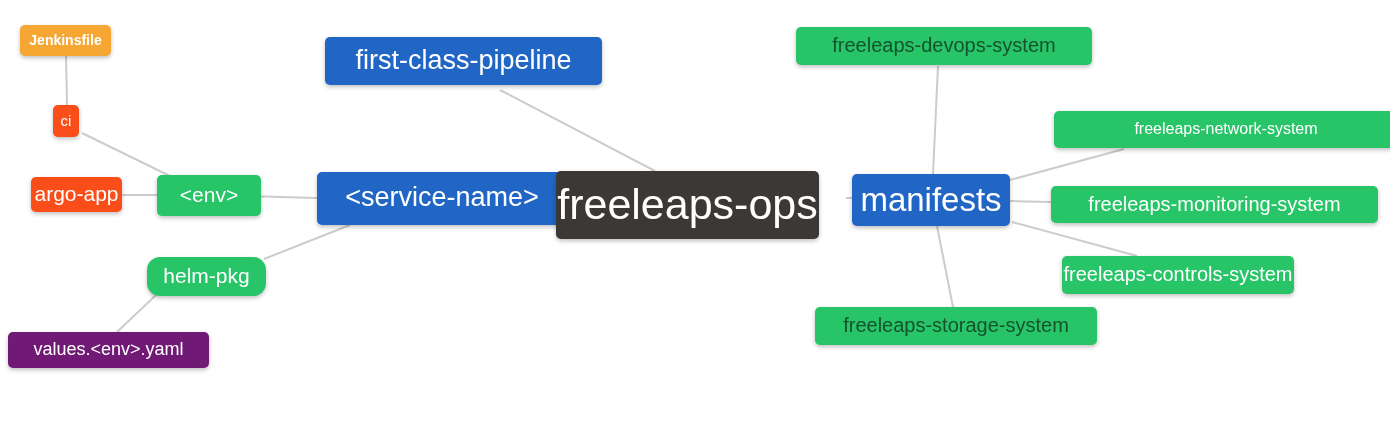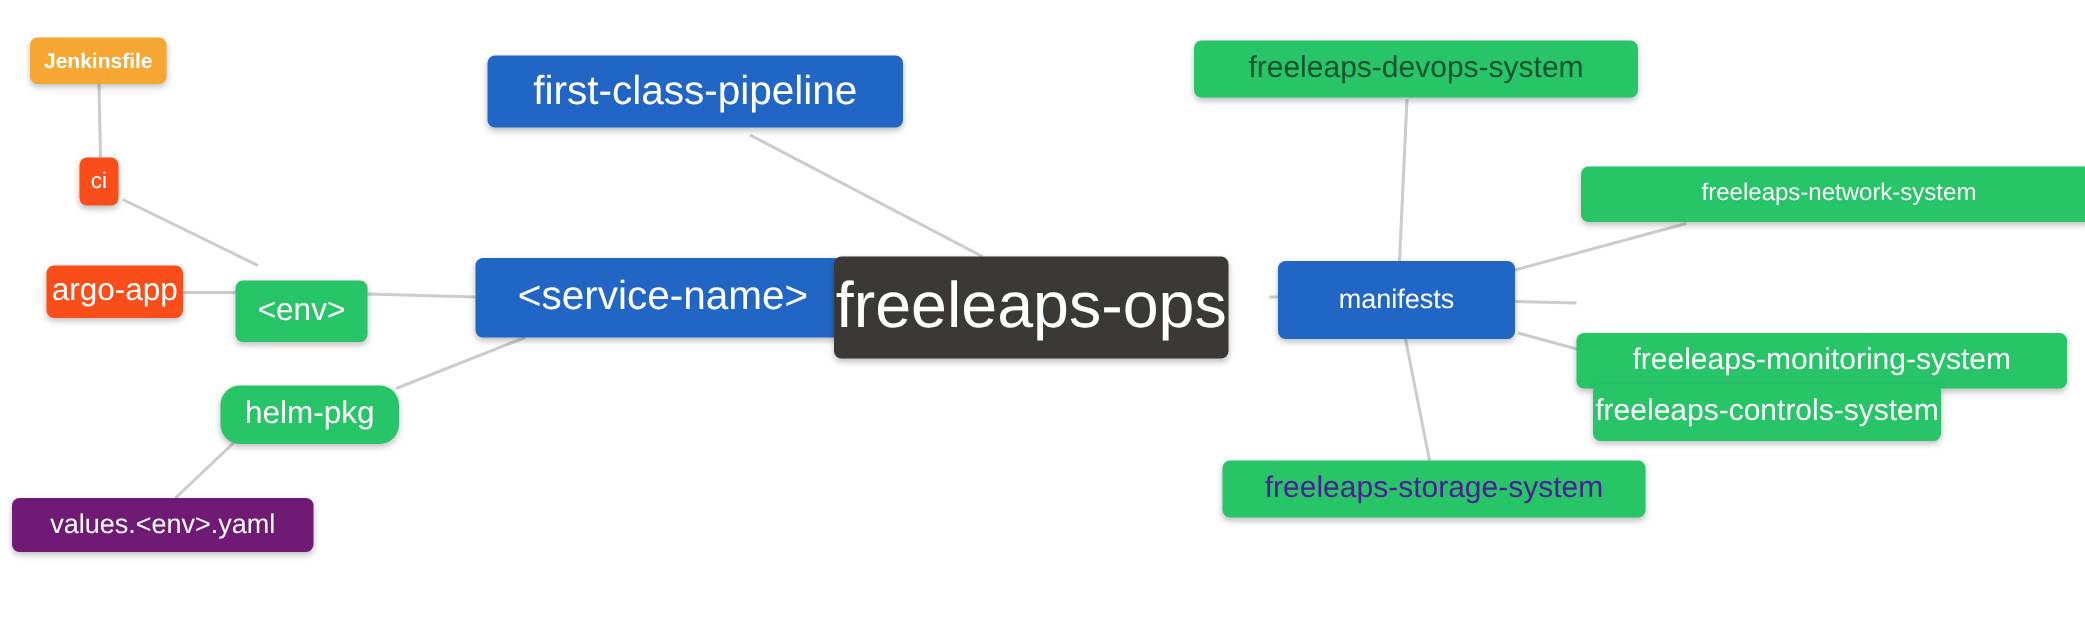--- a/index.html
+++ b/index.html
@@ -53,26 +53,26 @@
       <line x1="938" y1="66" x2="933" y2="174" stroke="#cccccc" stroke-width="2"></line>
       <line x1="1010" y1="180" x2="1124" y2="149" stroke="#cccccc" stroke-width="2"></line>
       <line x1="1010" y1="201" x2="1051" y2="202" stroke="#cccccc" stroke-width="2"></line>
       <line x1="1012" y1="222" x2="1137" y2="256" stroke="#cccccc" stroke-width="2"></line>
       <line x1="937" y1="226" x2="953" y2="307" stroke="#cccccc" stroke-width="2"></line>
     </svg>
   <div id="nodes-layer">
       <div class="node" style="left: 20px; top: 25px; width: 91px; height: 31px; font-size: 14px; background: rgb(246, 166, 50); color: rgb(255, 255, 255); font-weight: bold;">Jenkinsfile</div>
       <div class="node" style="left: 53px; top: 105px; width: 26px; height: 32px; font-size: 15px; background: rgb(249, 77, 26); color: rgb(255, 255, 255);">ci</div>
       <div class="node" style="left: 31px; top: 177px; width: 91px; height: 35px; font-size: 21px; background: rgb(249, 77, 26); color: rgb(255, 255, 255);">argo-app</div>
-      <div class="node" style="left: 157px; top: 175px; width: 88px; height: 41px; font-size: 21px; background: rgb(39, 196, 104); color: rgb(255, 255, 255); margin-top: 12px;">&lt;env&gt;</div>
+      <div class="node" style="left: 157px; top: 175px; width: 104px; height: 41px; font-size: 21px; background: rgb(39, 196, 104); color: rgb(255, 255, 255);">&lt;env&gt;</div>
       <div class="node" style="left: 147px; top: 257px; width: 119px; height: 39px; font-size: 21px; background: rgb(39, 196, 104); color: rgb(255, 255, 255); border-radius: 13px;">helm-pkg</div>
       <div class="node" style="left: 8px; top: 332px; width: 201px; height: 36px; font-size: 18px; background: #701a75; color: rgb(255, 255, 255);">values.&lt;env&gt;.yaml</div>
       <div class="node" style="left: 314px; top: 37px; width: 277px; height: 48px; font-size: 27px; background: rgb(33, 102, 197); color: rgb(255, 255, 255); margin-left: 11px;">first-class-pipeline</div>
       <div class="node" style="left: 317px; top: 172px; width: 250px; height: 53px; font-size: 27px; background: rgb(33, 102, 197); color: rgb(255, 255, 255);">&lt;service-name&gt;</div>
       <div class="node" style="left: 556px; top: 171px; width: 263px; height: 68px; font-size: 43px; background: rgb(59, 56, 54); color: rgb(255, 255, 255); text-align: center;">freeleaps-ops</div>
-      <div class="node" style="left: 852px; top: 174px; width: 158px; height: 52px; font-size: 18px; background: rgb(33, 102, 197); color: rgb(255, 255, 255);">manifests</div>
+      <div class="node" style="left: 852px; top: 174px; width: 158px; height: 52px; font-size: 33px; background: rgb(33, 102, 197); color: rgb(255, 255, 255);">manifests</div>
       <div class="node" style="left: 796px; top: 27px; width: 296px; height: 38px; font-size: 20px; background: rgb(39, 196, 104); color: #14532d;">freeleaps-devops-system</div>
       <div class="node" style="left: 1054px; top: 111px; width: 344px; height: 37px; font-size: 16px; background: rgb(39, 196, 104); color: rgb(255, 255, 255);">freeleaps-network-system</div>
-      <div class="node" style="left: 1051px; top: 186px; width: 327px; height: 37px; font-size: 20px; background: rgb(39, 196, 104); color: rgb(255, 255, 255); margin-top: 36px;">freeleaps-monitoring-system</div>
+      <div class="node" style="left: 1051px; top: 186px; width: 327px; height: 37px; font-size: 20px; background: rgb(39, 196, 104); color: rgb(255, 255, 255);">freeleaps-monitoring-system</div>
       <div class="node" style="left: 1062px; top: 256px; width: 232px; height: 38px; font-size: 20px; background: rgb(39, 196, 104); color: rgb(255, 255, 255);">freeleaps-controls-system</div>
-      <div class="node" style="left: 815px; top: 307px; width: 282px; height: 38px; font-size: 20px; background: rgb(39, 196, 104); color: #4c1d95; text-align: center;">freeleaps-storage-system</div>
+      <div class="node" style="left: 815px; top: 307px; width: 282px; height: 38px; font-size: 20px; background: rgb(39, 196, 104); color: #14532d; text-align: center;">freeleaps-storage-system</div>
     </div>
 </div>
 
 </body></html>

